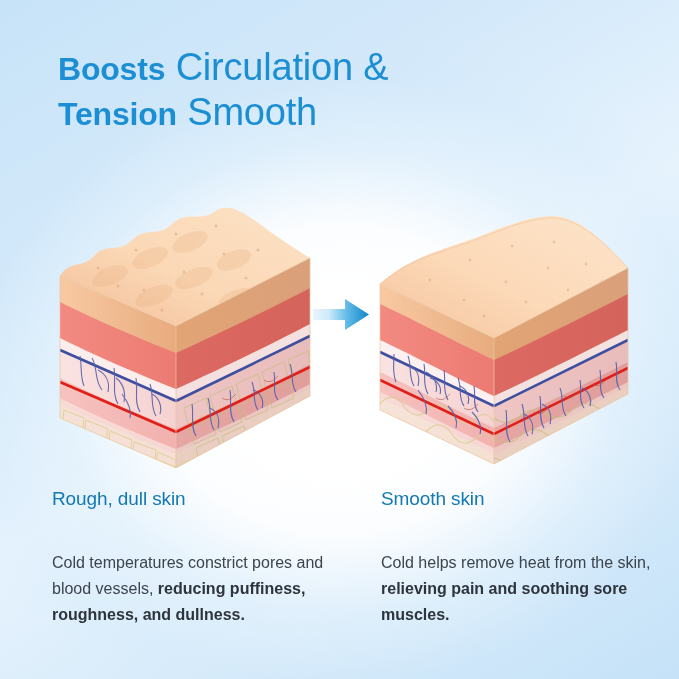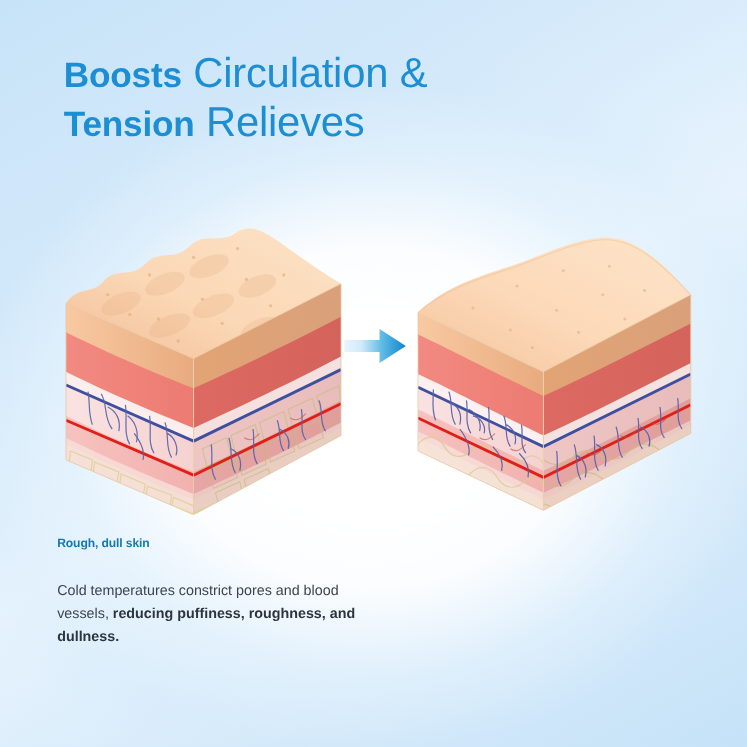--- a/index.html
+++ b/index.html
@@ -39,29 +39,29 @@
     color: #1b8ed4;
     margin-top: 38px;
   }
 
   
   .col { position:absolute; }
   .col-left  { left: 52px;  top: 488px; width: 290px; }
   .col-right { left: 381px; top: 488px; width: 280px; }
 
   .sub {
-    font-size: 11px;
-    font-weight: 700;
+    font-size: 19px;
+    font-weight: 400;
     color: #1378b4;
     letter-spacing: -0.1px;
-    margin-bottom: 26px;
+    margin-bottom: 40px;
     white-space: nowrap;
   }
   .body-copy {
-    font-size: 13px;
+    font-size: 16px;
     line-height: 1.62;
     color: #3c444d;
     font-weight: 400;
   }
   .body-copy b { font-weight: 700; color:#2d343c; }
 
   
   .arrow {
     position: absolute;
     left: 312px;
@@ -79,21 +79,21 @@
 </head>
 <body>
 
 <div id="page">
 
   <div class="headline">
     <span class="line">
       <span class="hl-bold">Boosts</span><span class="hl-light"> </span><span class="hl-light">Circulation &amp;</span>
     </span>
     <span class="line">
-      <span class="hl-bold">Tension</span><span class="hl-light"> </span><span class="hl-light">Relieves</span>
+      <span class="hl-bold">Tension</span><span class="hl-light"> </span><span class="hl-light">Smooth</span>
     </span>
   </div>
 
   <div class="block block-left">
     <svg viewBox="0 0 254 270" xmlns="http://www.w3.org/2000/svg">
       <defs>
         <linearGradient id="lTop" x1="0" y1="1" x2="1" y2="0">
           <stop offset="0%" stop-color="#f3bd96"></stop>
           <stop offset="45%" stop-color="#fbd8b6"></stop>
           <stop offset="100%" stop-color="#fce2c6"></stop>
@@ -389,14 +389,20 @@
     </svg>
   </div>
 
   <div class="col col-left">
     <div class="sub">Rough, dull skin</div>
     <div class="body-copy">
       <span>Cold temperatures constrict pores and blood vessels, </span><b>reducing puffiness, roughness, and dullness.</b>
     </div>
   </div>
 
+  <div class="col col-right">
+    <div class="sub">Smooth skin</div>
+    <div class="body-copy">
+      <span>Cold helps remove heat from the skin, </span><b>relieving pain and soothing sore muscles.</b>
+    </div>
+  </div>
 
 </div>
 
 </body></html>

